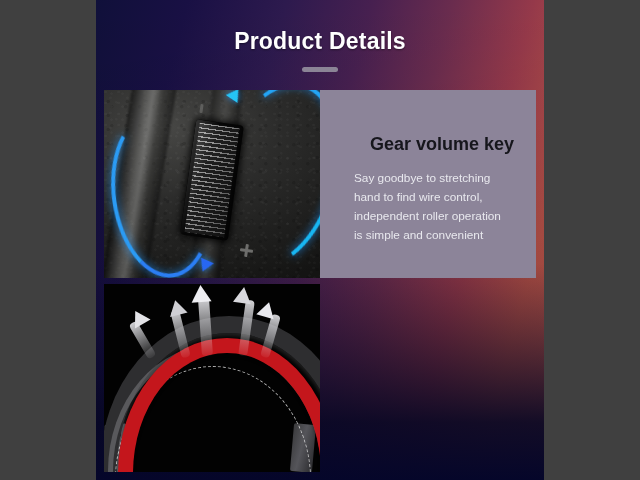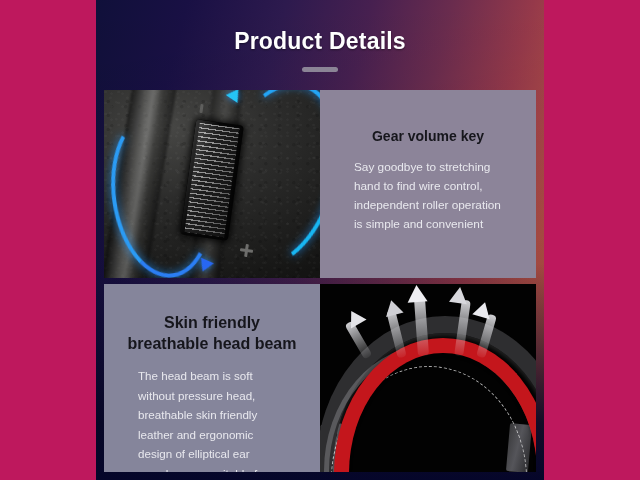--- a/index.html
+++ b/index.html
@@ -8,21 +8,21 @@
     width:640px;height:480px;
     background:#ffffff;
     font-family:"Liberation Sans", sans-serif;
     overflow:hidden;
   }
 
   
   #stage{
     position:relative;
     width:640px;height:480px;
-    background:#be185d;
+    background:#404040;
   }
 
   
   #banner{
     position:absolute;
     left:96px; top:0;
     width:448px; height:480px;
     background:
       linear-gradient(to bottom,
         rgba(0,0,0,0) 0%,
@@ -92,23 +92,23 @@
   }
   .cell-gear{ background:#8c8499; }
   .cell-skin{ background:#85859b; padding-top:22px; }
 
   .cell-heading{
     color:#16161c;
     font-weight:bold;
     margin:0 0 14px 0;
   }
   .cell-gear .cell-heading{
-    font-size:14px;
-    text-align:center;
-    margin-top:12px;
+    font-size:18px;
+    text-align:right;
+    margin-top:18px;
   }
   .cell-skin .cell-heading{
     font-size:16px;
     text-align:center;
     line-height:1.32;
     margin:6px 0 10px 0;
   }
   .cell-body{
     color:#e8e8ee;
     font-size:11.8px;
@@ -353,24 +353,20 @@
 
         <div class="cell text-cell cell-gear">
           <div class="cell-heading">Gear volume key</div>
           <p class="cell-body">Say goodbye to stretching hand to find wire control, independent roller operation is simple and convenient</p>
         </div>
 
       </div>
 
       <div class="row row-bottom">
 
-        <div class="cell text-cell cell-skin">
-          <div class="cell-heading">Skin friendly breathable head beam</div>
-          <p class="cell-body">The head beam is soft without pressure head, breathable skin friendly leather and ergonomic design of elliptical ear muzzle, more suitable for long-term wear.</p>
-        </div>
 
         <div class="cell photo-cell">
           <div class="band-photo">
 
             <div class="yoke yoke-l">
               <div class="yoke-dot" style="left:5px"></div>
               <div class="yoke-dot" style="left:13px"></div>
             </div>
             <div class="yoke yoke-r"></div>
 

